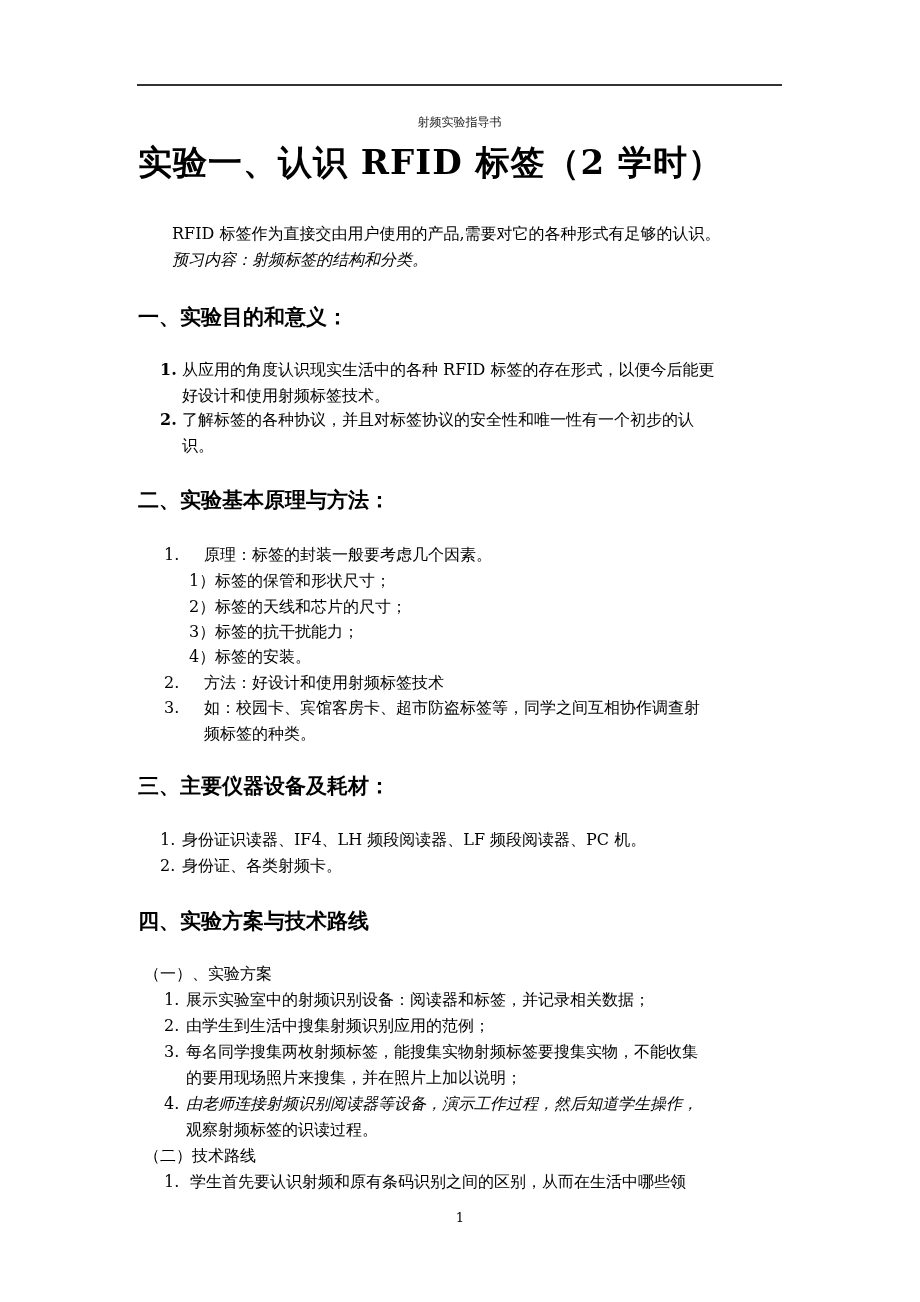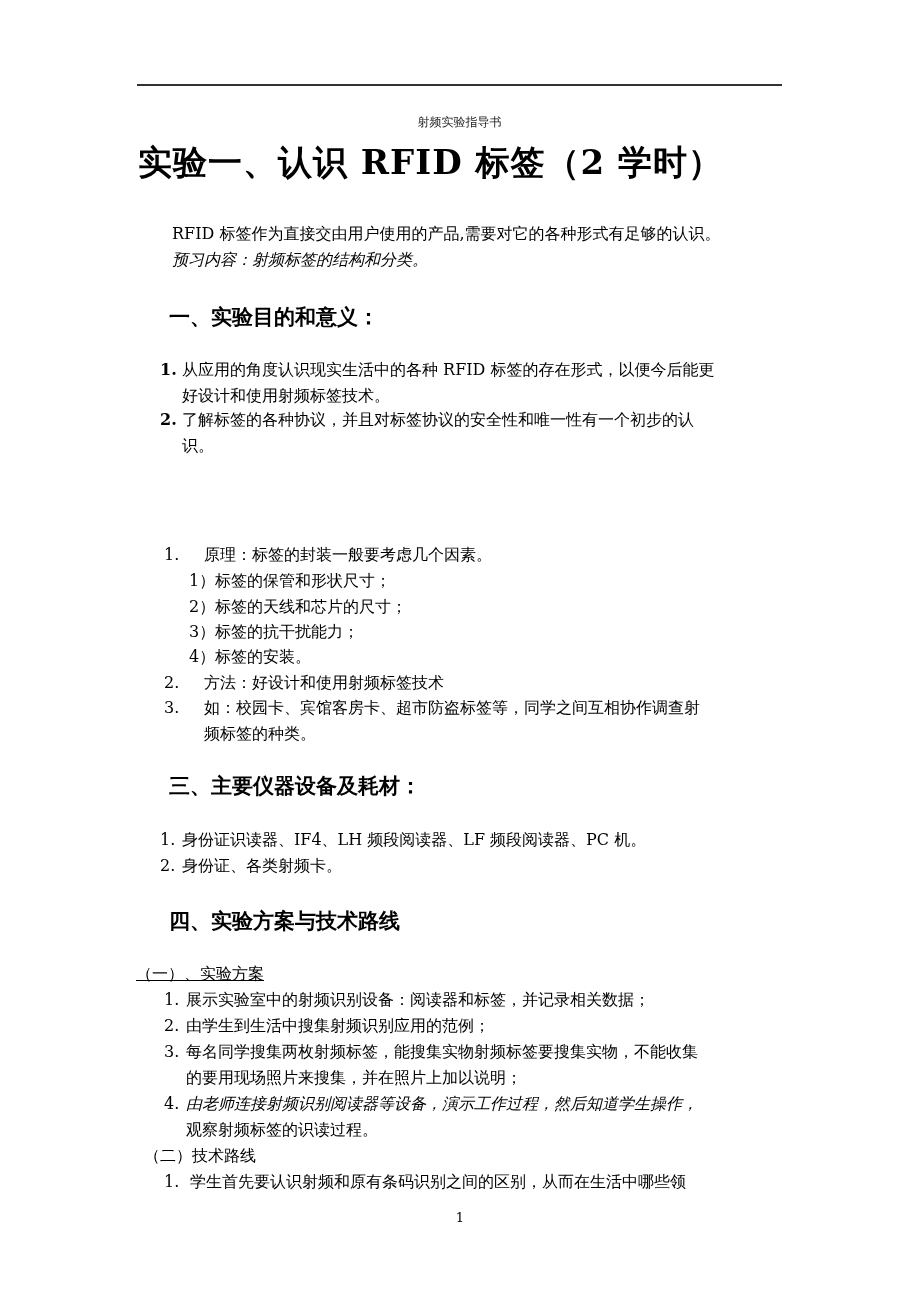--- a/index.html
+++ b/index.html
@@ -7,21 +7,21 @@
            font-family: "DejaVu Serif", "Liberation Serif", serif; color: #000; }
     .page { position: absolute; left: 0; top: 0; width: 920px; height: 1302px; }
     .header { position: absolute; left: 137px; top: 66px; width: 645px; text-align: center;
               font-size: 12px; color: #222; margin-top: 48px; }
     .header-rule { position: absolute; left: 137px; top: 84px; width: 645px; height: 0;
                    border-top: 2px solid #333; }
     .title { position: absolute; left: 138px; top: 140px; font-size: 34px; font-weight: bold;
              letter-spacing: 1px; white-space: nowrap; }
     .para { position: absolute; font-size: 16px; line-height: 24px; white-space: nowrap; }
     .h2 { position: absolute; left: 138px; font-family: "DejaVu Sans", "Liberation Sans", sans-serif;
-          font-size: 21px; font-weight: bold; white-space: nowrap; margin-left: 31px; }
+          font-size: 21px; font-weight: bold; white-space: nowrap; }
     .li { position: absolute; font-size: 16px; line-height: 24px; white-space: nowrap; }
     .num { position: absolute; }
     .txt { position: absolute; text-align: center; }
     .bold-num { font-weight: bold; }
     .footer { position: absolute; left: 0; width: 920px; top: 1210px; text-align: center; font-size: 13px; }
   </style>
 </head>
 <body>
 
 <div class="page">
@@ -39,20 +39,21 @@
     <span class="num bold-num" style="left:0;">1.</span>
     <span class="txt" style="left:22px; top:0;">从应用的角度认识现实生活中的各种 RFID 标签的存在形式，以便今后能更</span>
     <span class="txt" style="left:22px; top:26px;">好设计和使用射频标签技术。</span>
   </div>
   <div class="li" style="left:160px; top:408px;">
     <span class="num bold-num" style="left:0;">2.</span>
     <span class="txt" style="left:22px; top:0;">了解标签的各种协议，并且对标签协议的安全性和唯一性有一个初步的认</span>
     <span class="txt" style="left:22px; top:26px;">识。</span>
   </div>
 
+  <div class="h2" style="top:486px;">二、实验基本原理与方法：</div>
   <div class="li" style="left:164px; top:543px;">
     <span class="num" style="left:0;">1.</span>
     <span class="txt" style="left:40px; top:0;">原理：标签的封装一般要考虑几个因素。</span>
   </div>
   <div class="li" style="left:189px; top:569px;">
     <span class="num" style="left:0;">1）</span>
     <span class="txt" style="left:26px;">标签的保管和形状尺寸；</span>
   </div>
   <div class="li" style="left:189px; top:595px;">
     <span class="num" style="left:0;">2）</span>
@@ -81,21 +82,21 @@
     <span class="num" style="left:0;">1.</span>
     <span class="txt" style="left:22px;">身份证识读器、IF4、LH 频段阅读器、LF 频段阅读器、PC 机。</span>
   </div>
   <div class="li" style="left:160px; top:854px;">
     <span class="num" style="left:0;">2.</span>
     <span class="txt" style="left:22px;">身份证、各类射频卡。</span>
   </div>
 
   <div class="h2" style="top:907px;">四、实验方案与技术路线</div>
 
-  <div class="li" style="left:136px; top:962px;text-decoration:underline;">（一）、实验方案</div>
+  <div class="li" style="left:144px; top:962px;">（一）、实验方案</div>
 
   <div class="li" style="left:164px; top:988px;">
     <span class="num" style="left:0;">1.</span>
     <span class="txt" style="left:22px;">展示实验室中的射频识别设备：阅读器和标签，并记录相关数据；</span>
   </div>
   <div class="li" style="left:164px; top:1014px;">
     <span class="num" style="left:0;">2.</span>
     <span class="txt" style="left:22px;">由学生到生活中搜集射频识别应用的范例；</span>
   </div>
   <div class="li" style="left:164px; top:1040px;">

